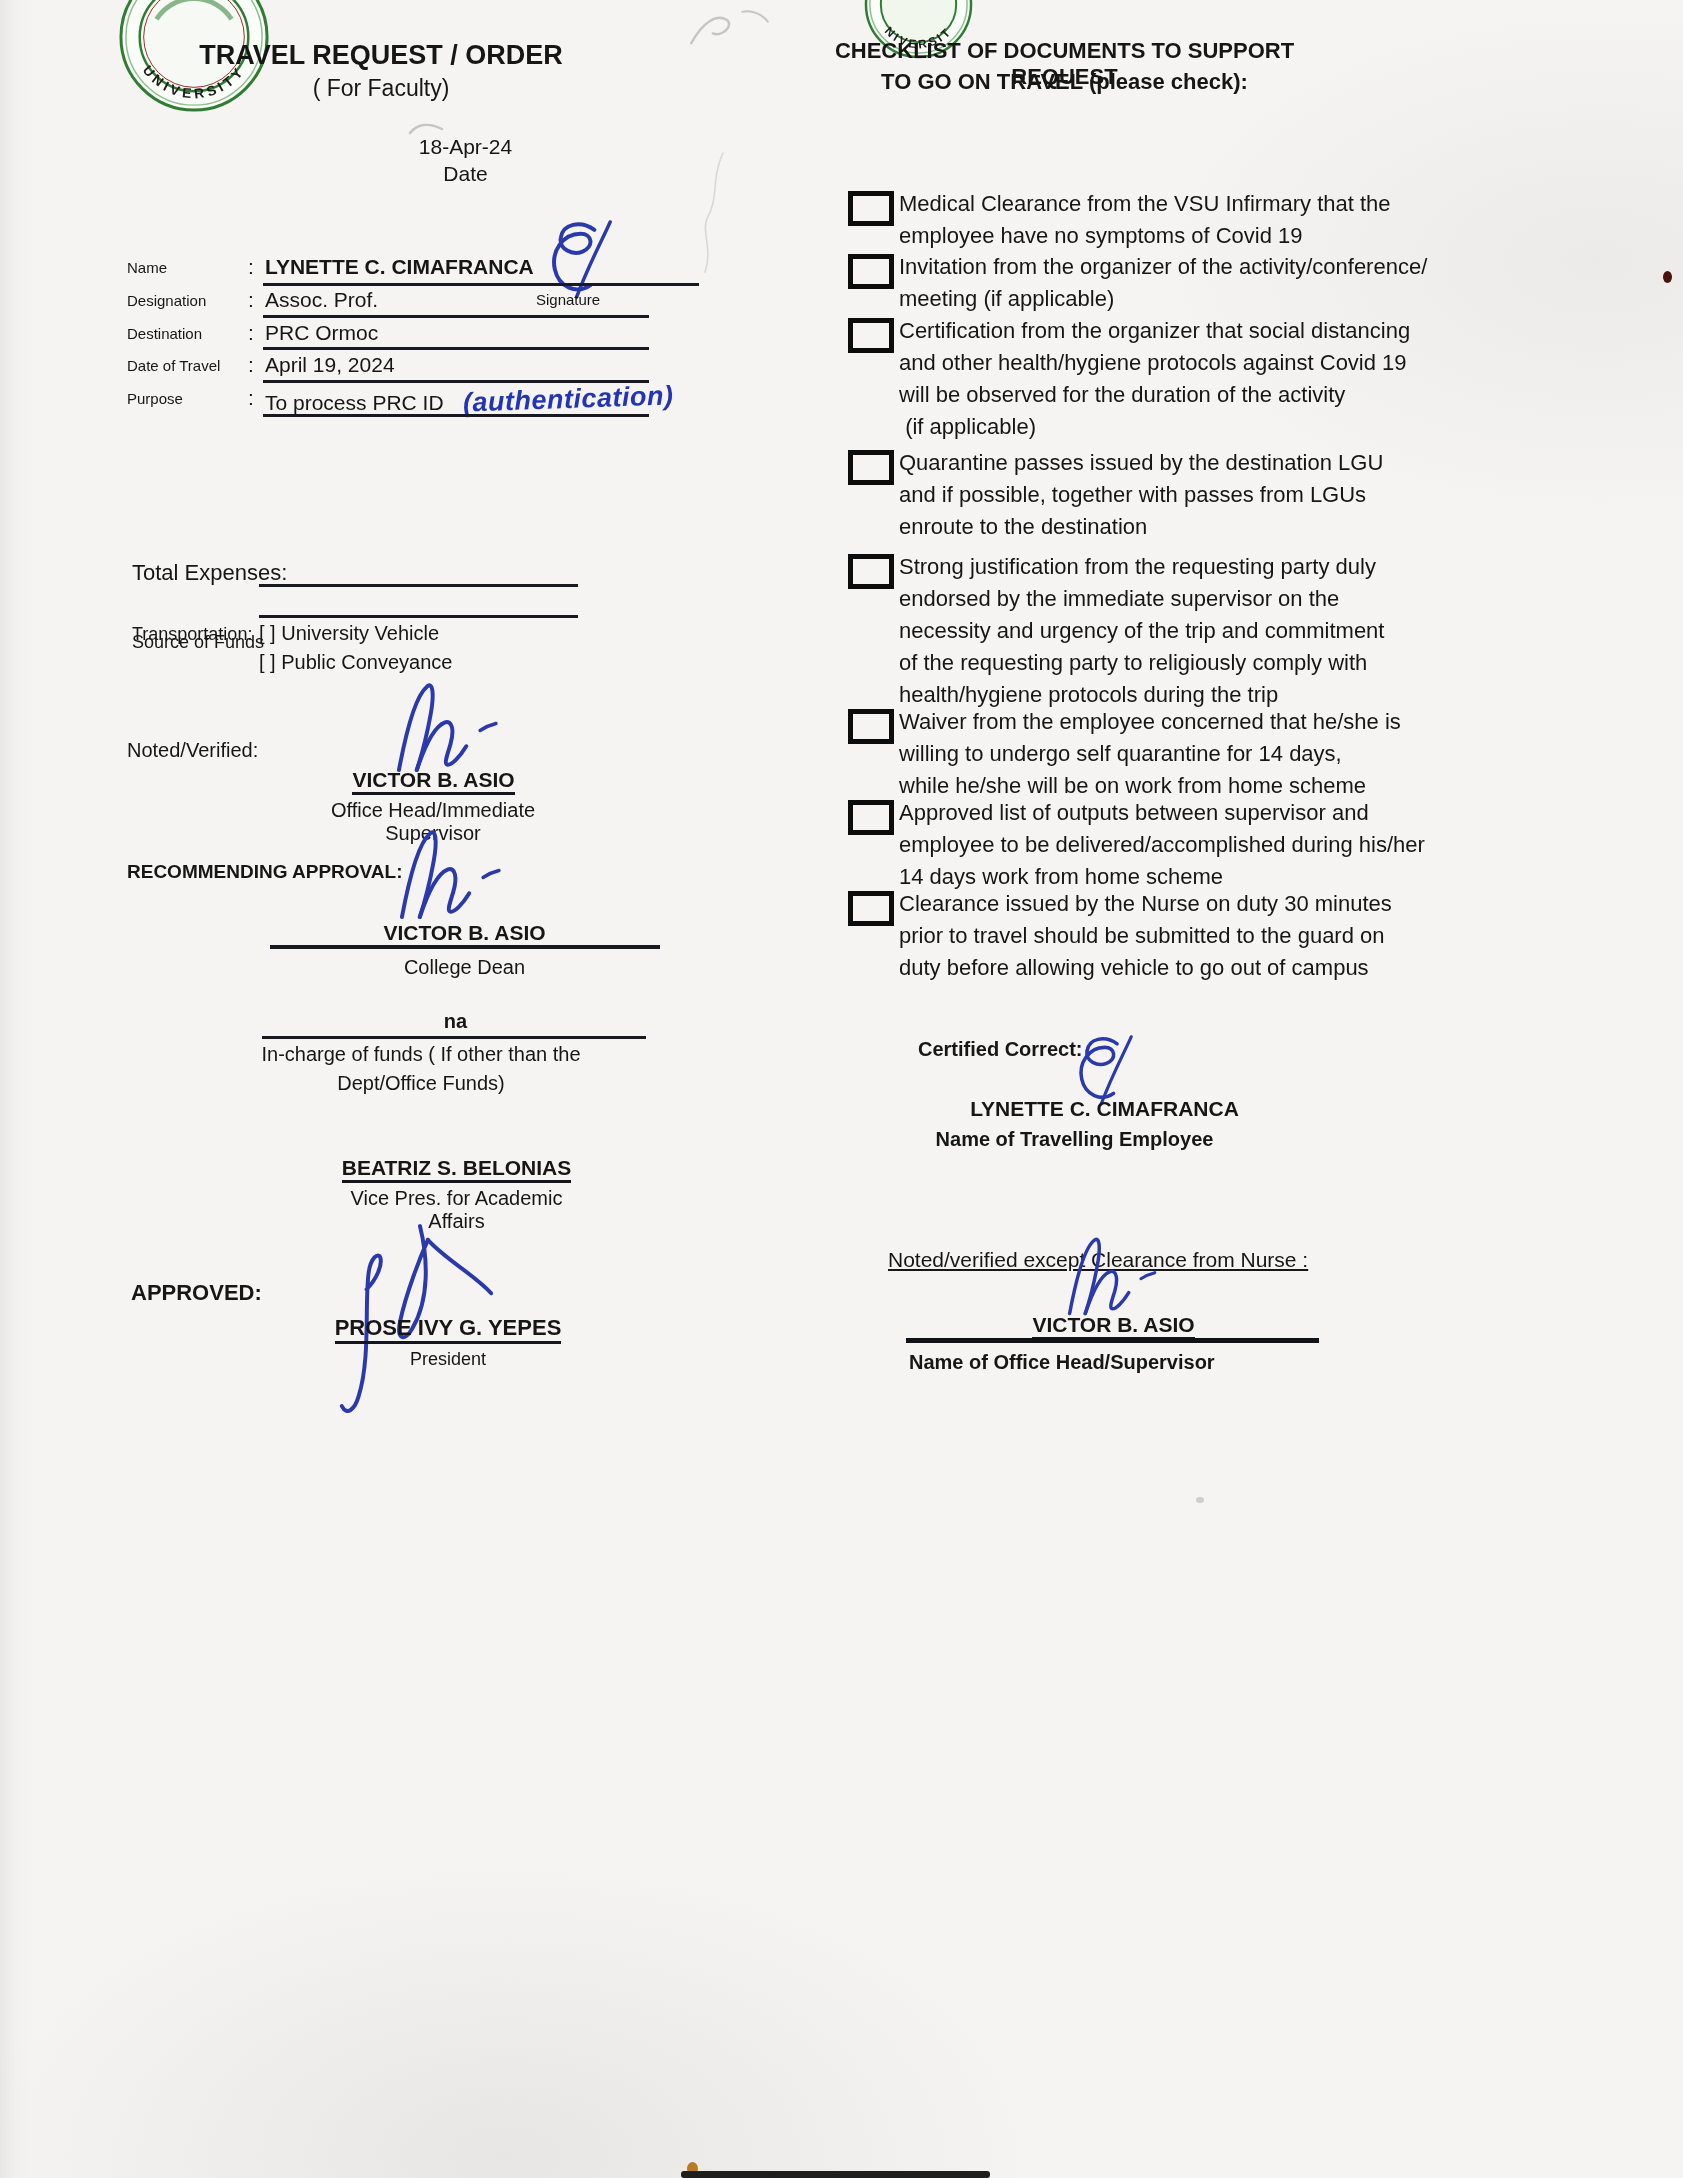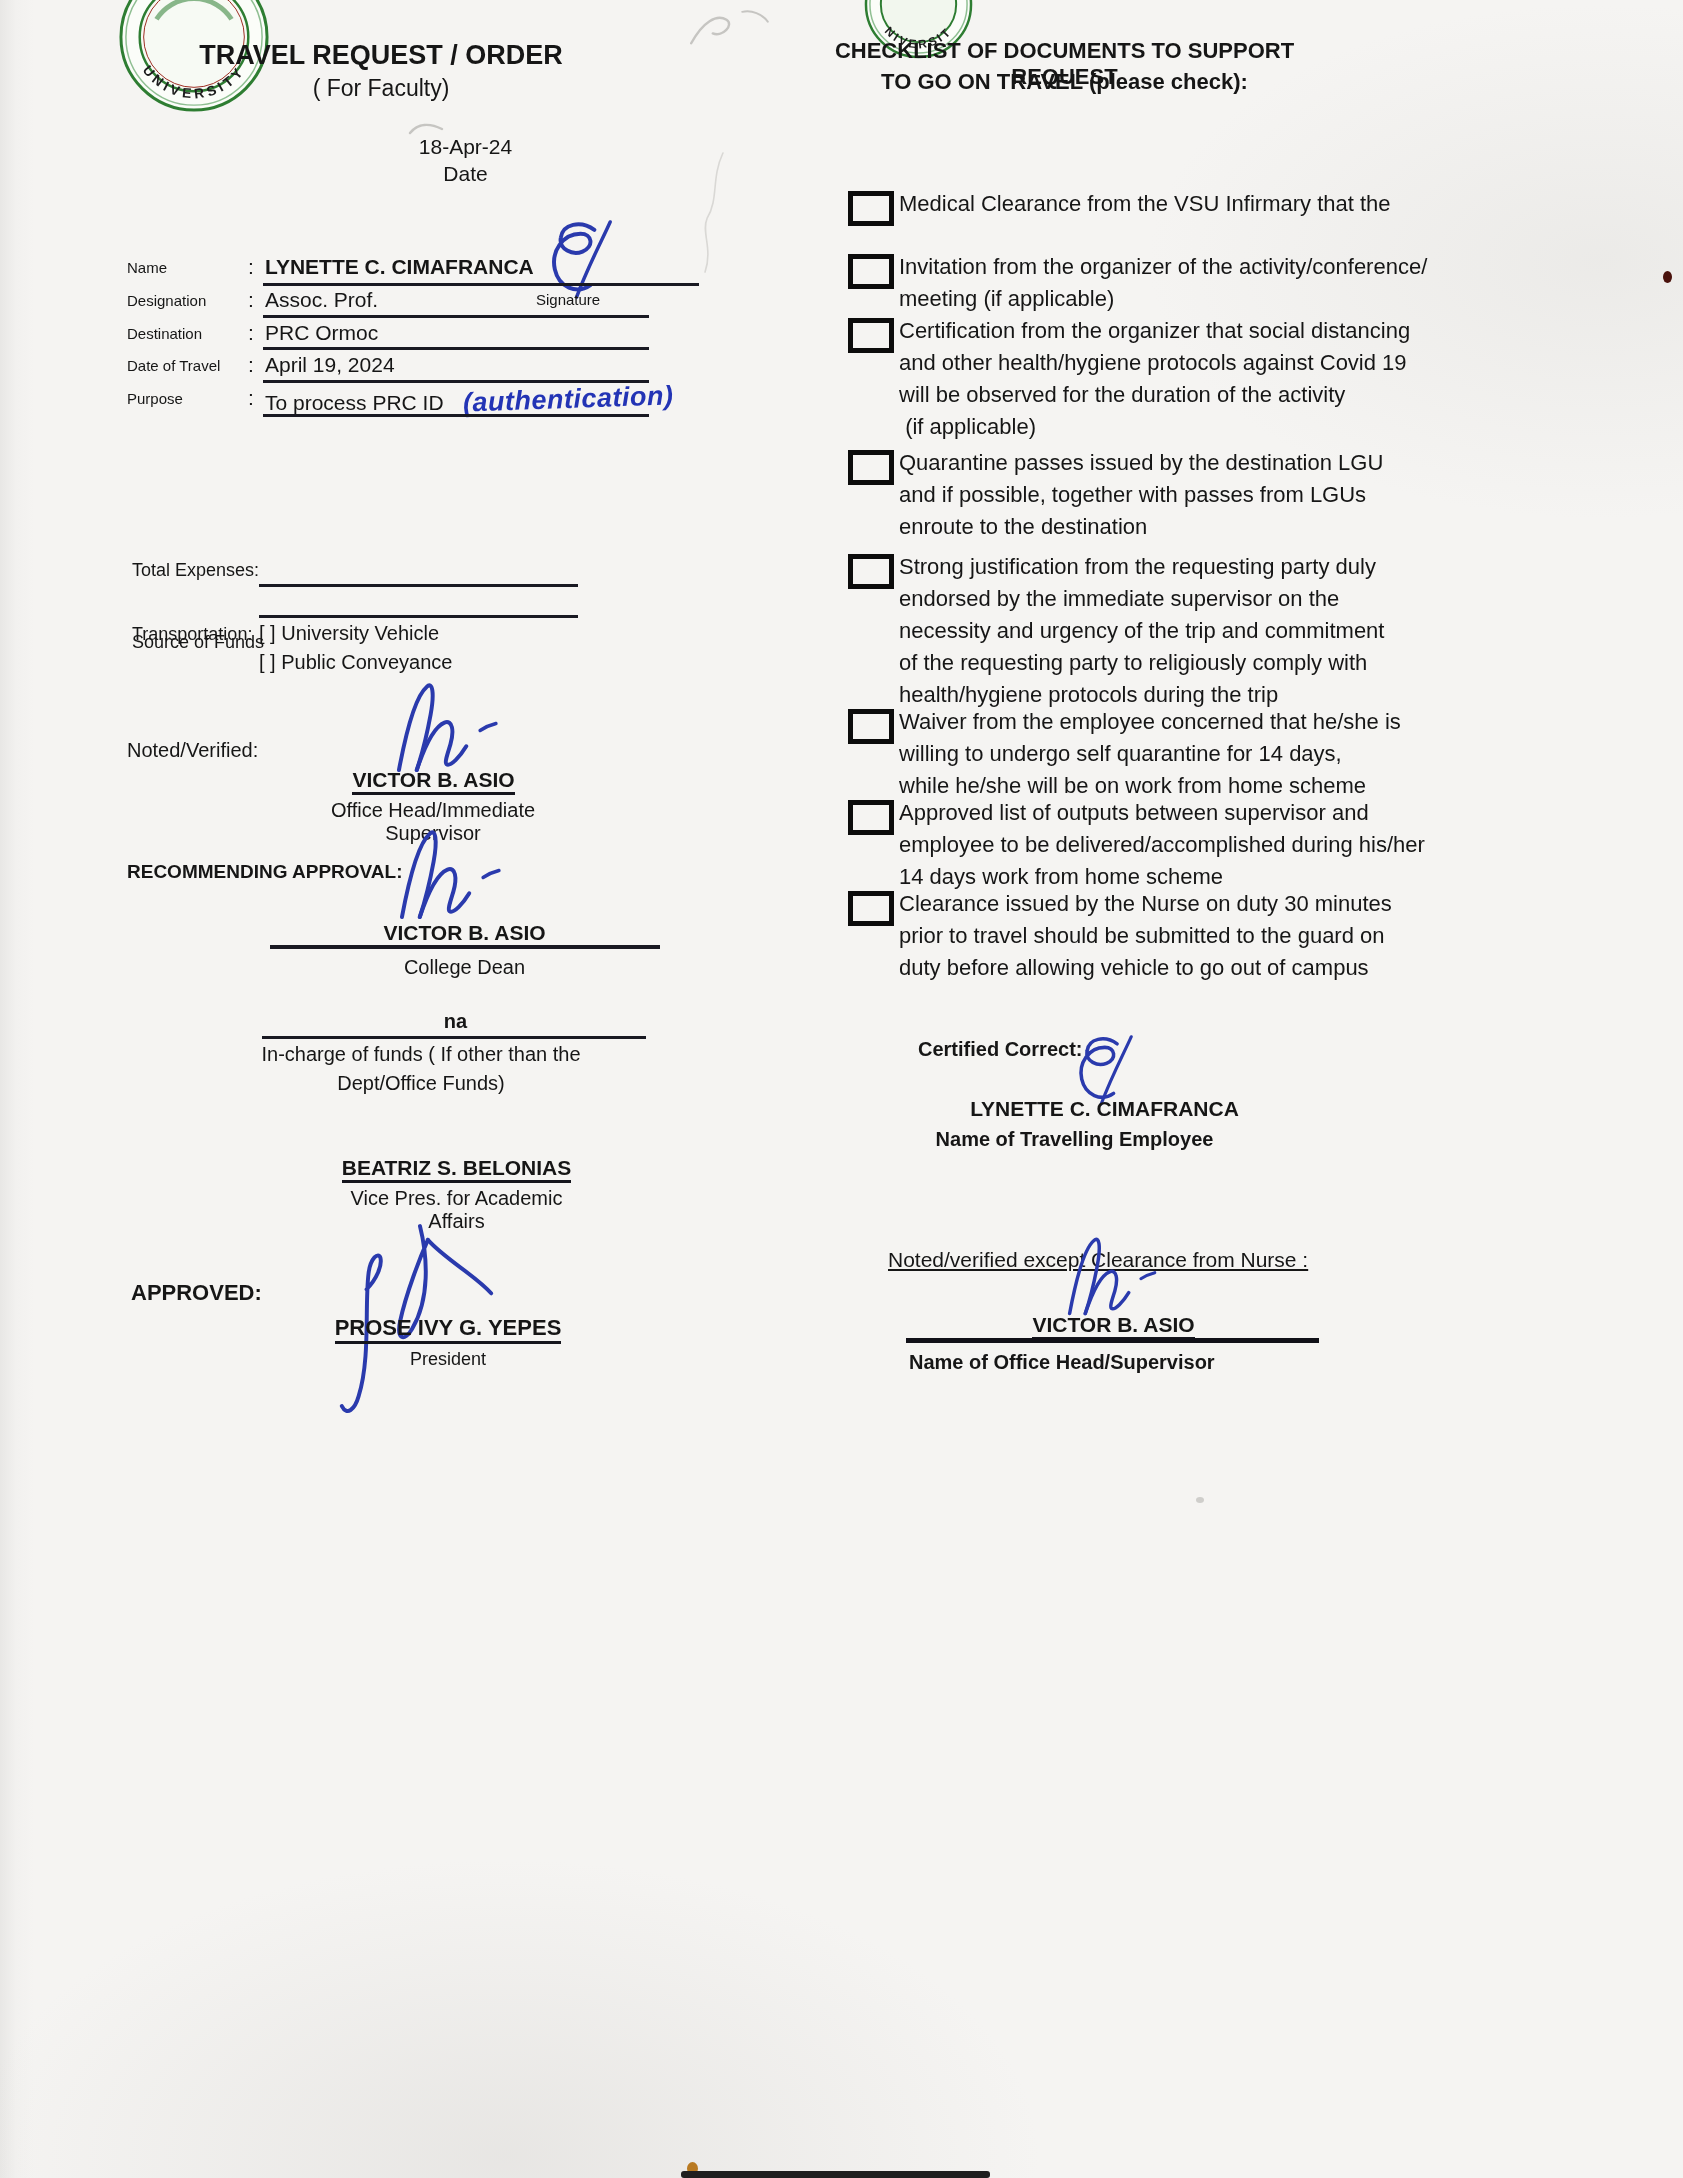--- a/index.html
+++ b/index.html
@@ -100,21 +100,21 @@
   <div class="line" style="left:263px;top:380px;width:386px;"></div>
 
   <div class="abs lbl" style="left:127px;top:390px;">Purpose</div>
   <div class="abs val" style="left:248px;top:386px;">:</div>
   <div class="abs val" style="left:265px;top:386px;white-space:nowrap;">
     <span>To process PRC ID</span>
     <span class="hand" style="margin-left:14px;">(authentication)</span>
   </div>
   <div class="line" style="left:263px;top:414px;width:386px;"></div>
 
-  <div class="abs" style="left:132px;top:560px;font-size:18px;">Total Expenses:</div>
+  <div class="abs" style="left:132px;top:560px;font-size:22px;">Total Expenses:</div>
   <div class="line" style="left:259px;top:584px;width:319px;"></div>
   <div class="abs" style="left:132px;top:592px;font-size:18px;margin-top:40px;">Source of Funds</div>
   <div class="line" style="left:259px;top:615px;width:319px;"></div>
   <div class="abs" style="left:132px;top:624px;font-size:18px;">Transportation:</div>
   <div class="abs" style="left:259px;top:622px;font-size:20px;">[ ] University Vehicle</div>
   <div class="abs" style="left:259px;top:651px;font-size:20px;">[ ] Public Conveyance</div>
 
   <div class="abs" style="left:127px;top:739px;font-size:20px;">Noted/Verified:</div>
   <svg class="sig" style="left:381px;top:679px;" width="121" height="99" viewBox="0 0 122 100">
     <path d="M18 92 C24 60 34 18 46 8 C52 2 54 14 50 36 C46 58 40 80 36 92" stroke-width="4"></path>
@@ -158,20 +158,21 @@
     <span class="b ul" style="font-size:22px;">PROSE IVY G. YEPES</span>
   </div>
   <div class="abs ctr" style="left:334px;top:1349px;width:228px;font-size:18px;">President</div>
 
   <div class="abs ctr b" style="left:802px;top:38px;width:525px;font-size:22px;">CHECKLIST OF DOCUMENTS TO SUPPORT REQUEST</div>
   <div class="abs ctr b" style="left:802px;top:69px;width:525px;font-size:22px;">TO GO ON TRAVEL (please check):</div>
 
   <div class="chk-item" style="top:188px;">
     <div class="cb"></div>
     <div class="chk-line">Medical Clearance from the VSU Infirmary that the</div>
+    <div class="chk-line">employee have no symptoms of Covid 19</div>
   </div>
   <div class="chk-item" style="top:251px;">
     <div class="cb"></div>
     <div class="chk-line">Invitation from the organizer of the activity/conference/</div>
     <div class="chk-line">meeting (if applicable)</div>
   </div>
   <div class="chk-item" style="top:315px;">
     <div class="cb"></div>
     <div class="chk-line">Certification from the organizer that social distancing</div>
     <div class="chk-line">and other health/hygiene protocols against Covid 19</div>

